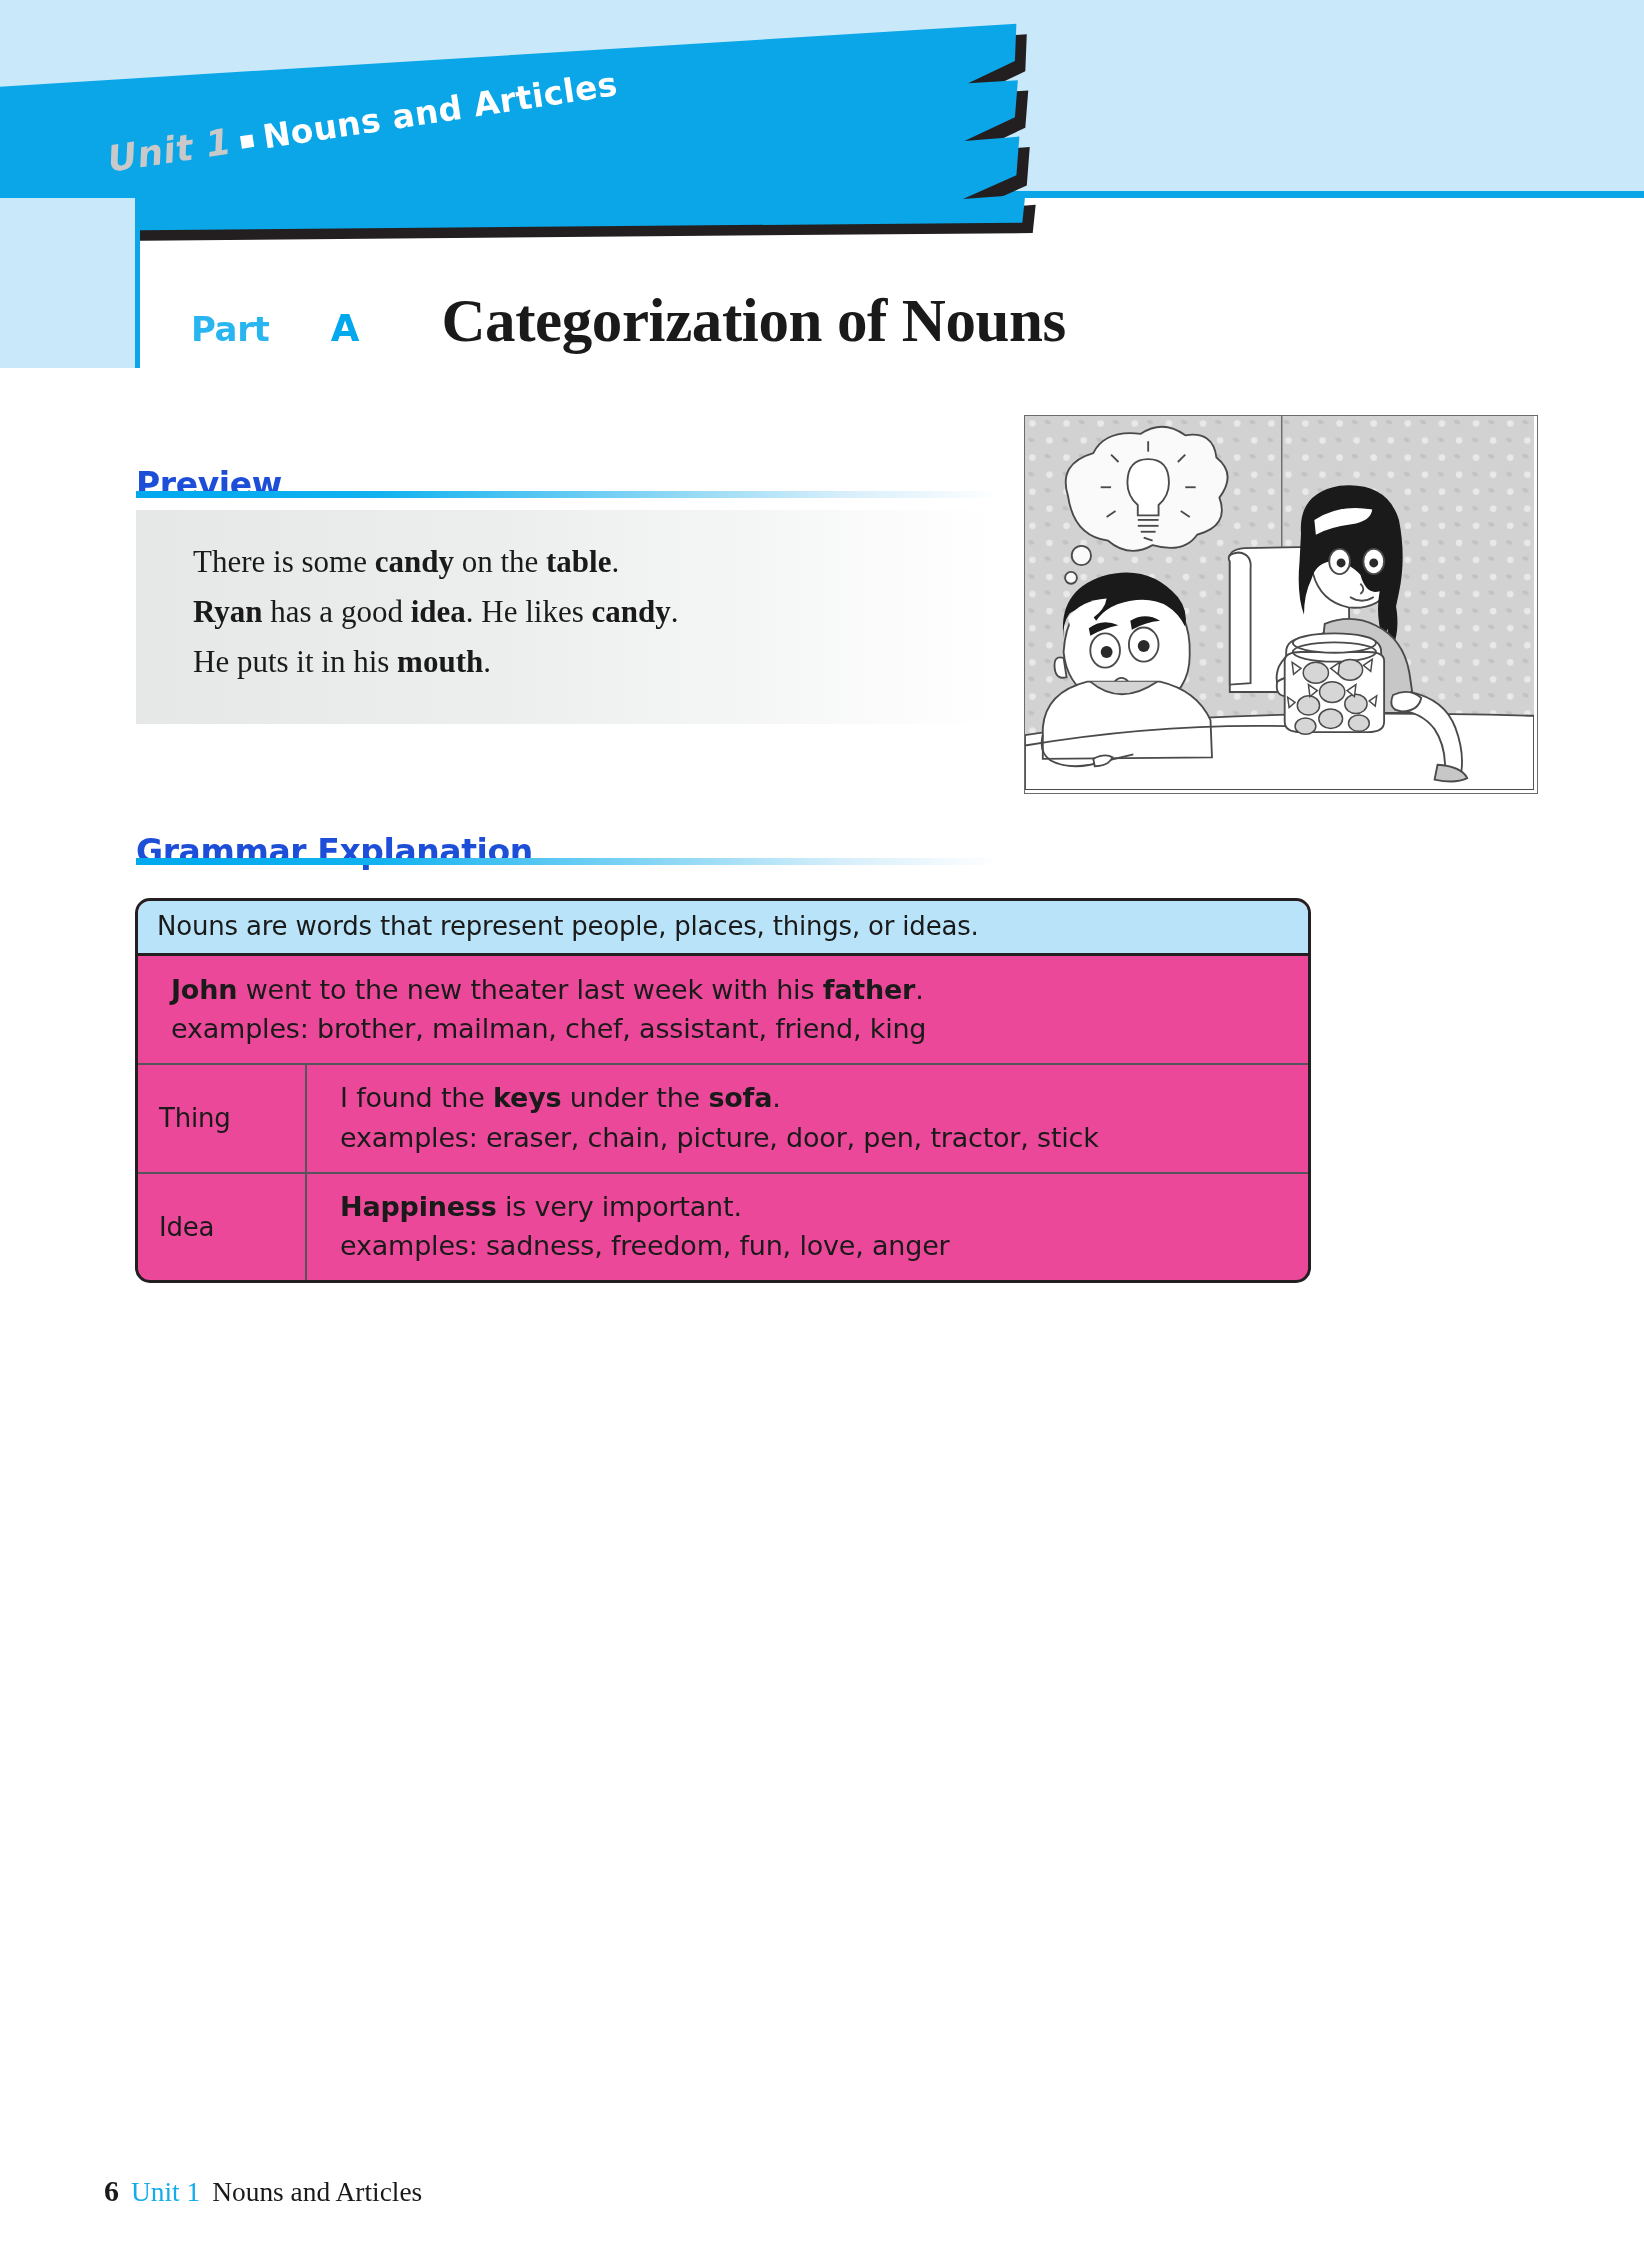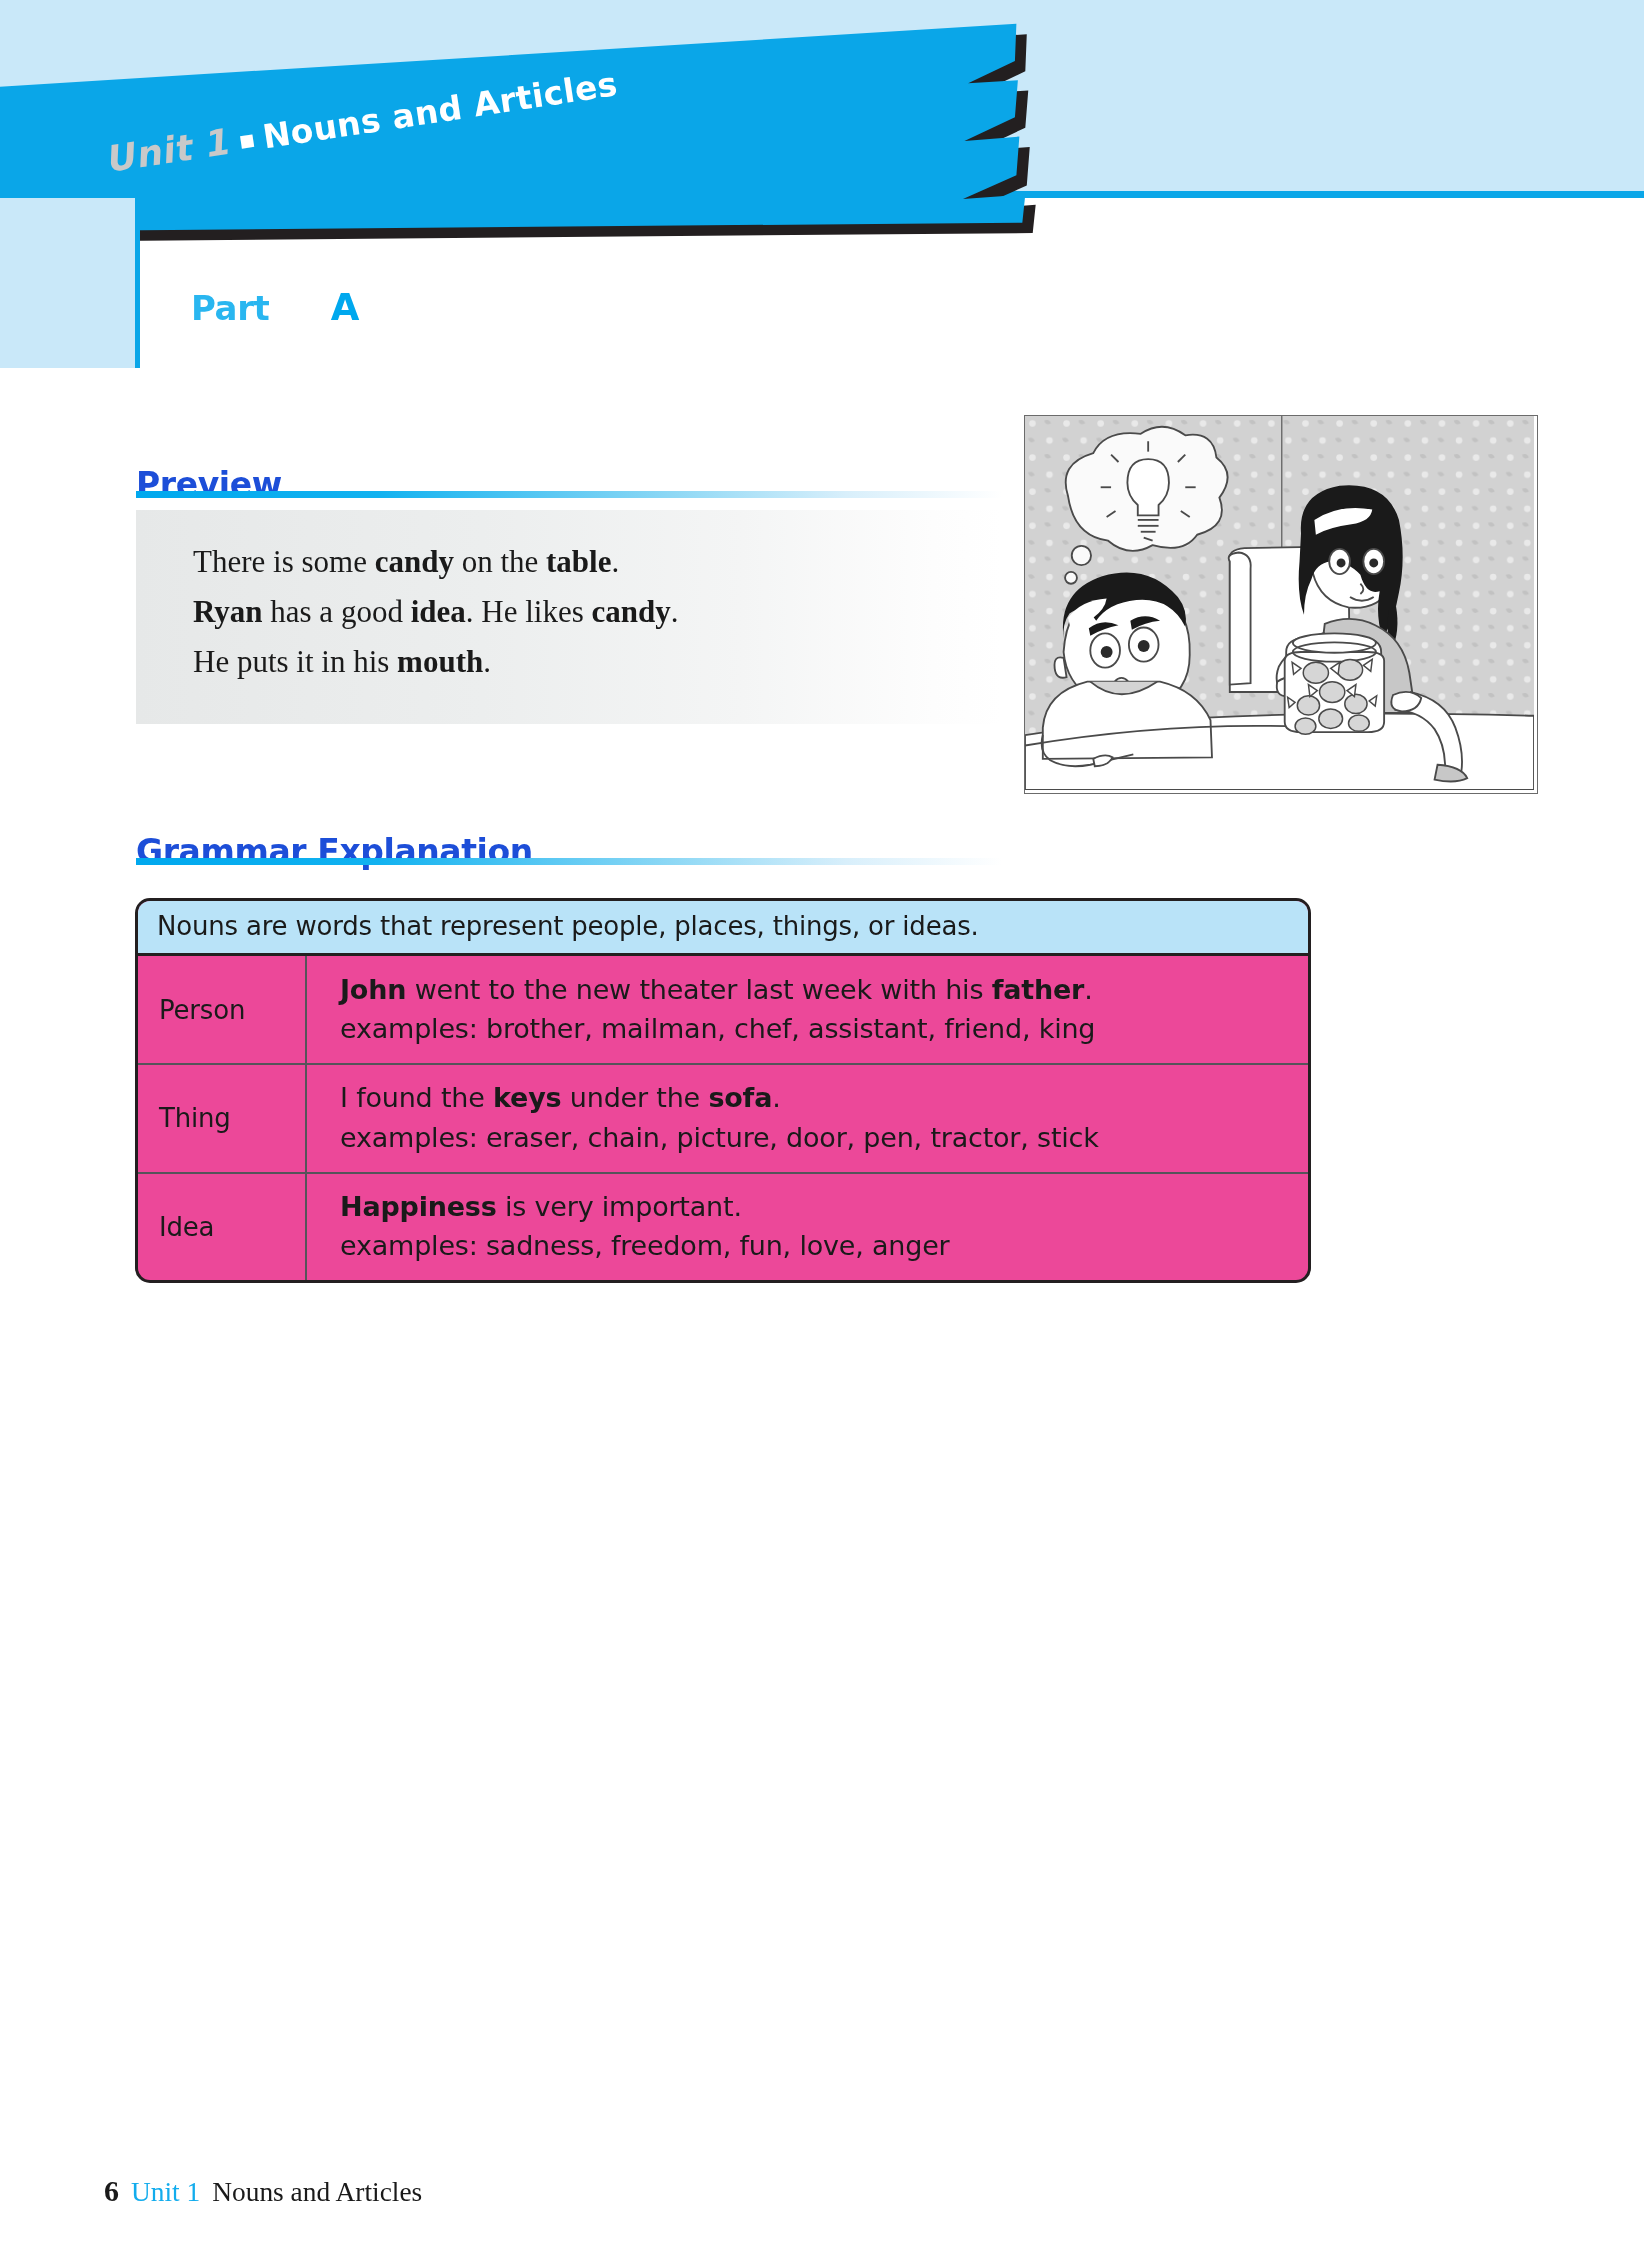--- a/index.html
+++ b/index.html
@@ -262,20 +262,21 @@
     <div class="banner-text">
       <span class="banner-unit">Unit 1</span><span class="banner-dot">▪</span><span class="banner-title">Nouns and Articles</span>
     </div>
   </div>
 
   <div class="left-tab"></div>
 
   <div class="part-row">
     <span class="part-label">Part</span>
     <span class="part-letter">A</span>
+    <span class="part-title">Categorization of Nouns</span>
   </div>
 
   <div class="section-head" style="left:136px; top:433px;">Preview</div>
   <div class="section-rule" style="left:136px; top:491px; width:866px;"></div>
 
   <div class="preview-box">
     <div class="preview-lines">
       <div><span>There is some </span><b>candy</b><span> on the </span><b>table</b><span>.</span></div>
       <div><b>Ryan</b><span> has a good </span><b>idea</b><span>. He likes </span><b>candy</b><span>.</span></div>
       <div><span>He puts it in his </span><b>mouth</b><span>.</span></div>
@@ -408,21 +409,20 @@
     </svg>
   </div>
 
   <div class="section-head" style="left:136px; top:800px;">Grammar Explanation</div>
   <div class="section-rule" style="left:136px; top:858px; width:866px;"></div>
 
   <div class="g-table">
     <div class="g-head">Nouns are words that represent people, places, things, or ideas.</div>
 
     <div class="g-row">
-      <div class="g-cat">Person</div>
       <div class="g-body">
         <span><b>John</b><span> went to the new theater last week with his </span><b>father</b><span>.</span></span>
         <span class="g-ex">examples: brother, mailman, chef, assistant, friend, king</span>
       </div>
     </div>
 
 
     <div class="g-row">
       <div class="g-cat">Thing</div>
       <div class="g-body">

